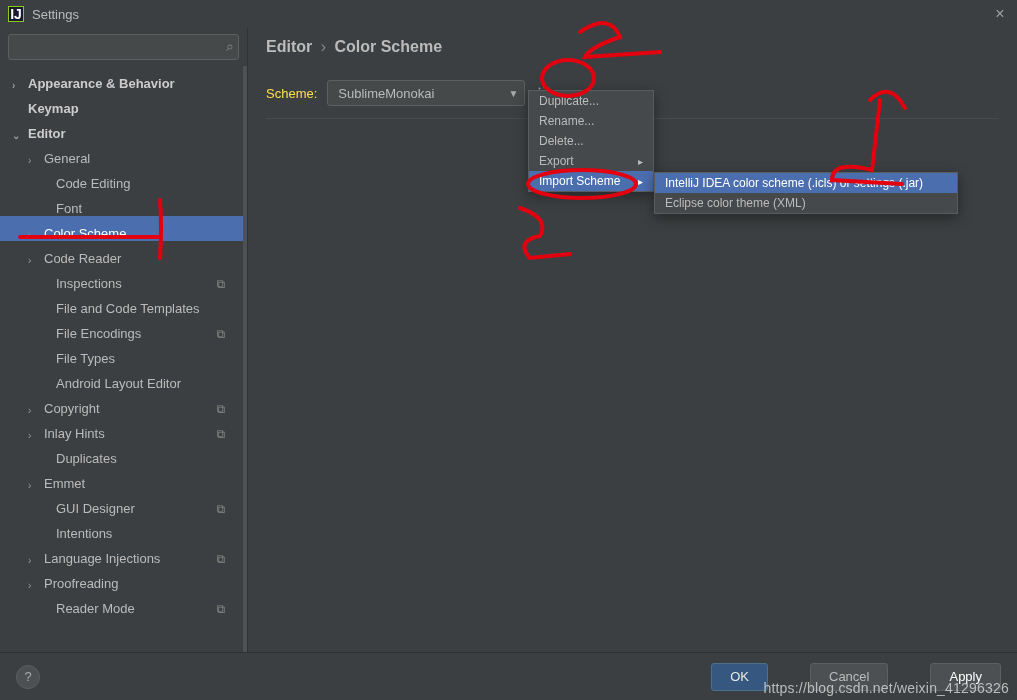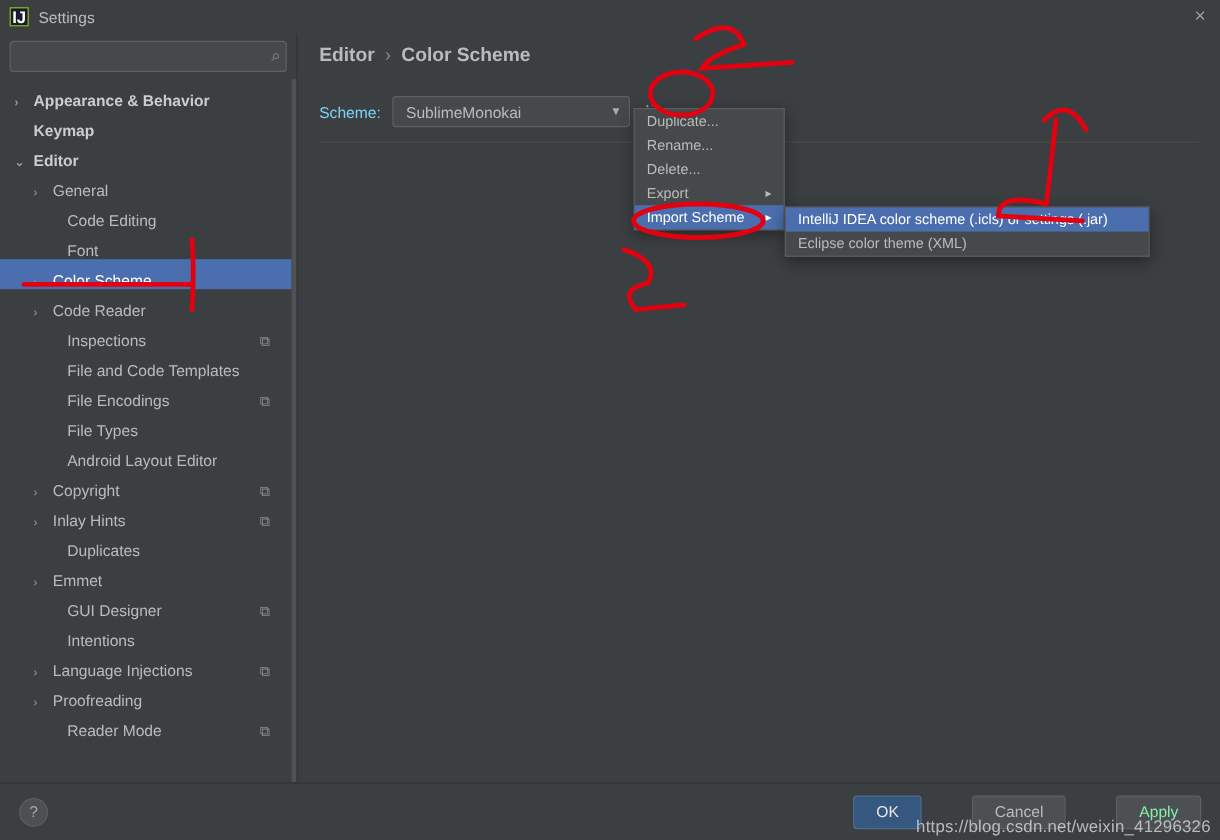--- a/index.html
+++ b/index.html
@@ -111,21 +111,21 @@
     color: #bbbbbb;
     font-weight: 600;
     margin-bottom: 24px;
   }
   .breadcrumb .sep { color: #888; margin: 0 4px; font-weight: normal; }
   .scheme-row {
     display: flex; align-items: center; gap: 10px;
     padding-bottom: 12px;
     border-bottom: 1px solid #4a4a4a;
   }
-  .scheme-label { color: #7dd3fc; }
+  .scheme-label { color: #fde047; }
   .dropdown {
     width: 198px; height: 26px;
     background: #45494a;
     border: 1px solid #5e6060;
     border-radius: 3px;
     display: flex; align-items: center;
     padding: 0 6px 0 10px;
     color: #bbbbbb;
     cursor: pointer;
   }
@@ -200,21 +200,21 @@
     background: #4c5052;
     color: #bbbbbb;
     cursor: pointer;
     display: flex; align-items: center; margin-left: 32px;
   }
   .btn.primary {
     background: #365880;
     border-color: #4a708b;
     color: #e8e8e8;
   }
-  .btn.disabled { color: #86efac; }
+  .btn.disabled { color: #ffffff; }
   .watermark {
     position: absolute;
     right: 8px; bottom: 4px;
     color: #d9d9d9;
     font-size: 14px;
     opacity: 0.8;
     letter-spacing: 0.2px;
   }
   .annotations {
     position: absolute;

